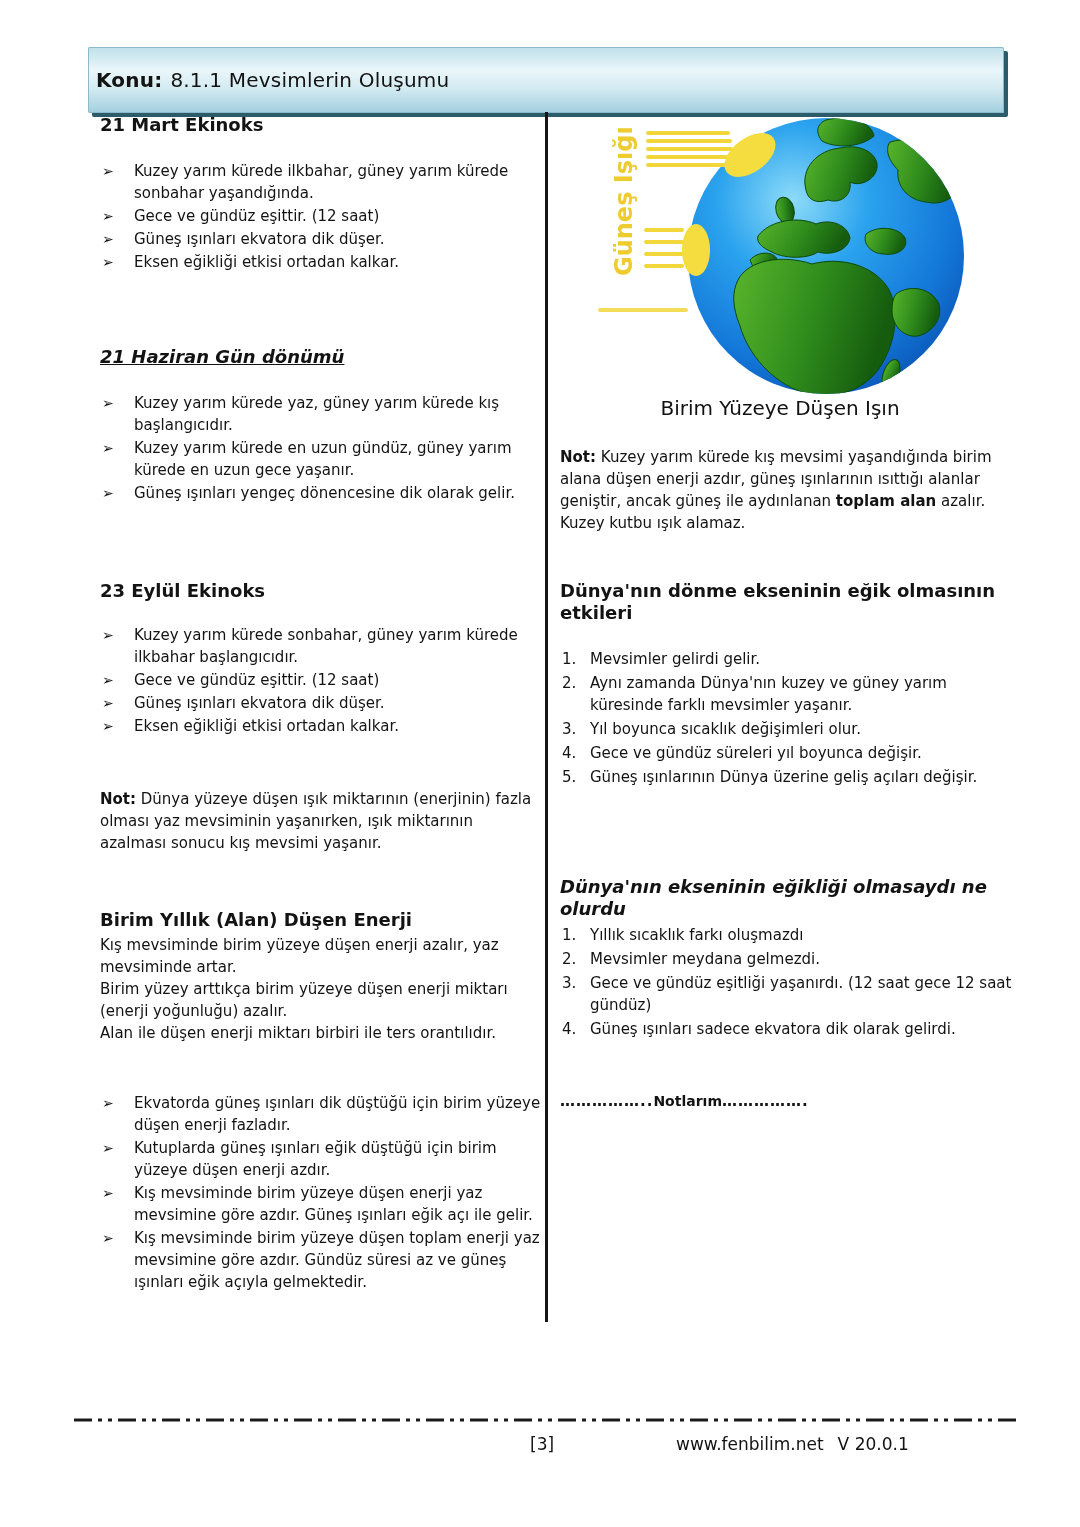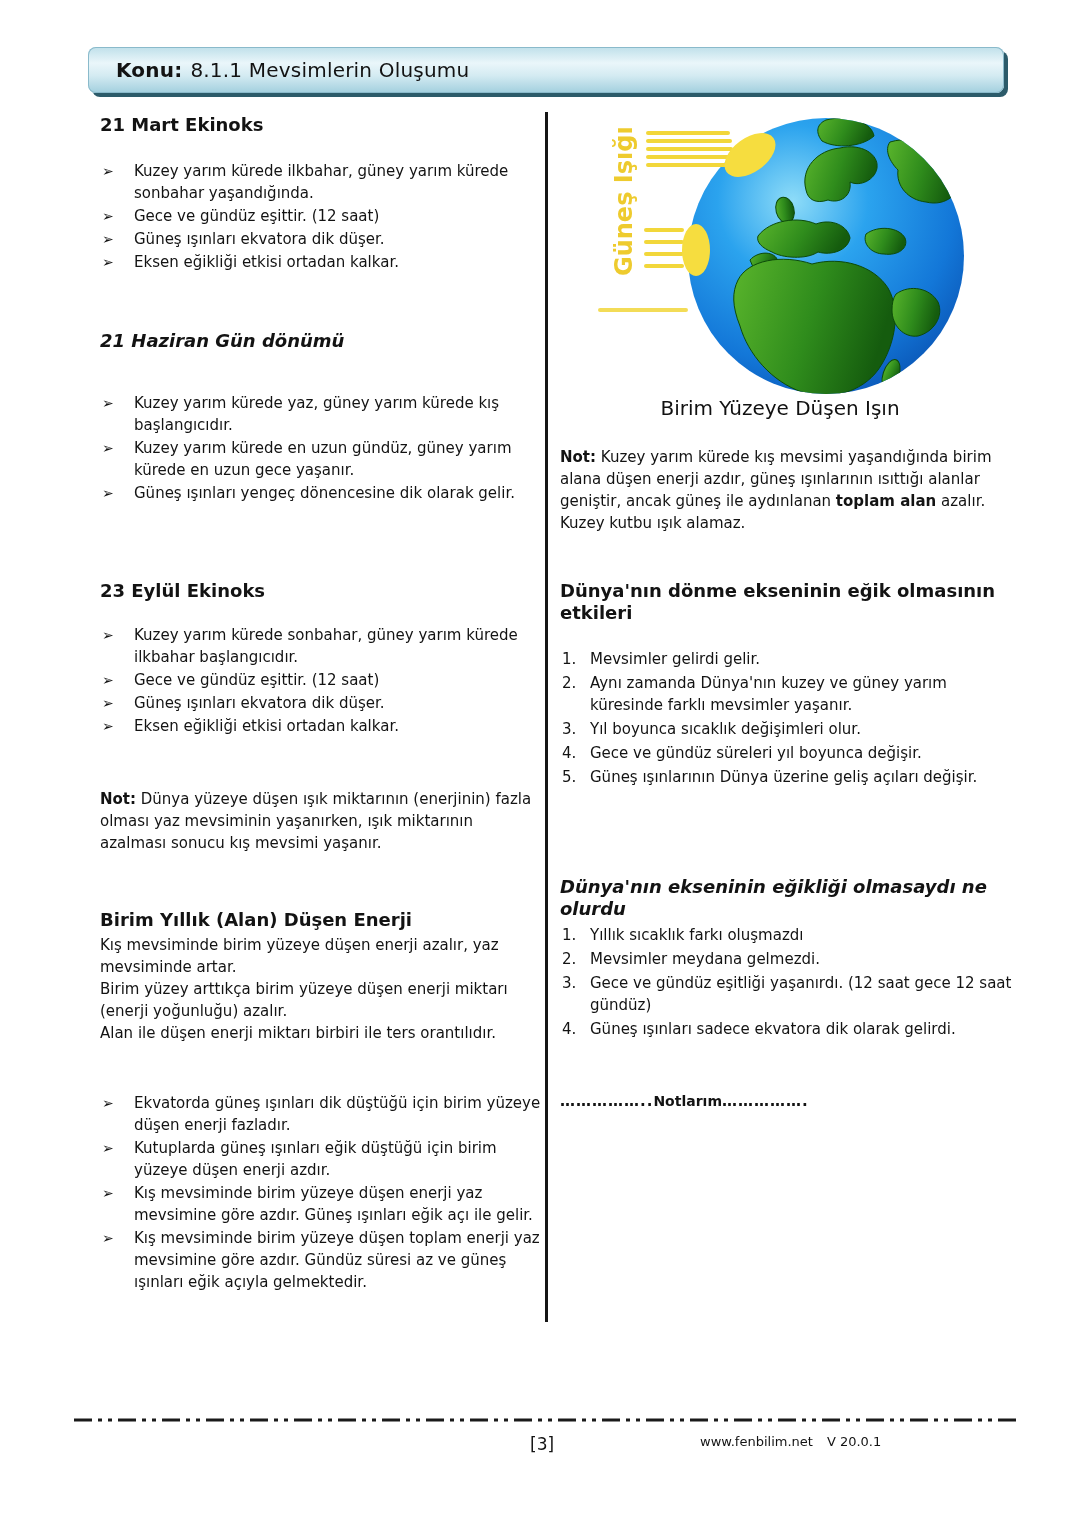--- a/index.html
+++ b/index.html
@@ -1,23 +1,23 @@
 <!DOCTYPE html>
 <html><head>
 <meta charset="utf-8">
 <style>
   html,body{margin:0;padding:0;background:#ffffff;}
   .page{position:relative;width:1080px;height:1527px;background:#ffffff;
         font-family:"DejaVu Sans",sans-serif;color:#131313;font-size:15px;overflow:hidden;}
 
   
-  .banner{position:absolute;left:88px;top:47px;width:916px;height:46px;border-radius:8px;
+  .banner{position:absolute;left:88px;top:47px;width:916px;height:66px;border-radius:2px;
           background:linear-gradient(180deg,#bfe0ea 0%,#eaf6fa 35%,#d4ebf2 62%,#a2cfde 100%);
           box-shadow:4px 4px 0 0 #2c5b6a, inset 0 0 0 1px #8abacb;
-          display:flex;align-items:center;padding-left:28px;box-sizing:border-box;
+          display:flex;align-items:center;padding-left:8px;box-sizing:border-box;
           font-size:20px;letter-spacing:.2px;}
   .banner .lbl{font-weight:bold;margin-right:8px;}
 
   
   .divider{position:absolute;left:545px;top:112px;width:3px;height:1210px;background:#161616;}
 
   .col{position:absolute;}
   .col-left{left:100px;top:112px;width:442px;}
   .col-right{left:560px;top:108px;width:462px;}
 
@@ -39,21 +39,21 @@
   .figure svg{display:block;}
   .fig-caption{position:absolute;left:0;top:288px;width:440px;text-align:center;
                font-size:20px;color:#111;}
 
   .notes-line{font-weight:bold;white-space:nowrap;}
   .notes-line .dots{font-size:15px;letter-spacing:1px;}
   .notes-line .nlabel{font-size:14px;}
 
   .footer-line{position:absolute;left:74px;top:1417px;width:947px;height:6px;}
   .footer-page{position:absolute;left:530px;top:1434px;font-size:17px;}
-  .footer-site{position:absolute;left:700px;top:1434px;font-size:13px;}
+  .footer-site{position:absolute;left:676px;top:1434px;font-size:17px;}
   .footer-site .ver{margin-left:14px;}
 </style>
 </head>
 <body>
 
 <div class="page">
 
   <div class="banner">
     <span class="lbl">Konu:</span>
     <span>8.1.1 Mevsimlerin Oluşumu</span>
@@ -65,21 +65,21 @@
 
     <div class="blk h" style="top:2px;">21 Mart Ekinoks</div>
 
     <ul class="bl blk" style="top:48px;">
       <li><span class="mk">➢</span><span>Kuzey yarım kürede ilkbahar, güney yarım kürede sonbahar yaşandığında.</span></li>
       <li><span class="mk">➢</span><span>Gece ve gündüz eşittir. (12 saat)</span></li>
       <li><span class="mk">➢</span><span>Güneş ışınları ekvatora dik düşer.</span></li>
       <li><span class="mk">➢</span><span>Eksen eğikliği etkisi ortadan kalkar.</span></li>
     </ul>
 
-    <div class="blk h it" style="top:218px;">21 Haziran Gün dönümü</div>
+    <div class="blk h it" style="top:234px;text-decoration:underline;">21 Haziran Gün dönümü</div>
 
     <ul class="bl blk" style="top:280px;">
       <li><span class="mk">➢</span><span>Kuzey yarım kürede yaz, güney yarım kürede kış başlangıcıdır.</span></li>
       <li><span class="mk">➢</span><span>Kuzey yarım kürede en uzun gündüz, güney yarım kürede en uzun gece yaşanır.</span></li>
       <li><span class="mk">➢</span><span>Güneş ışınları yengeç dönencesine dik olarak gelir.</span></li>
     </ul>
 
     <div class="blk h" style="top:468px;">23 Eylül Ekinoks</div>
 
     <ul class="bl blk" style="top:512px;">

